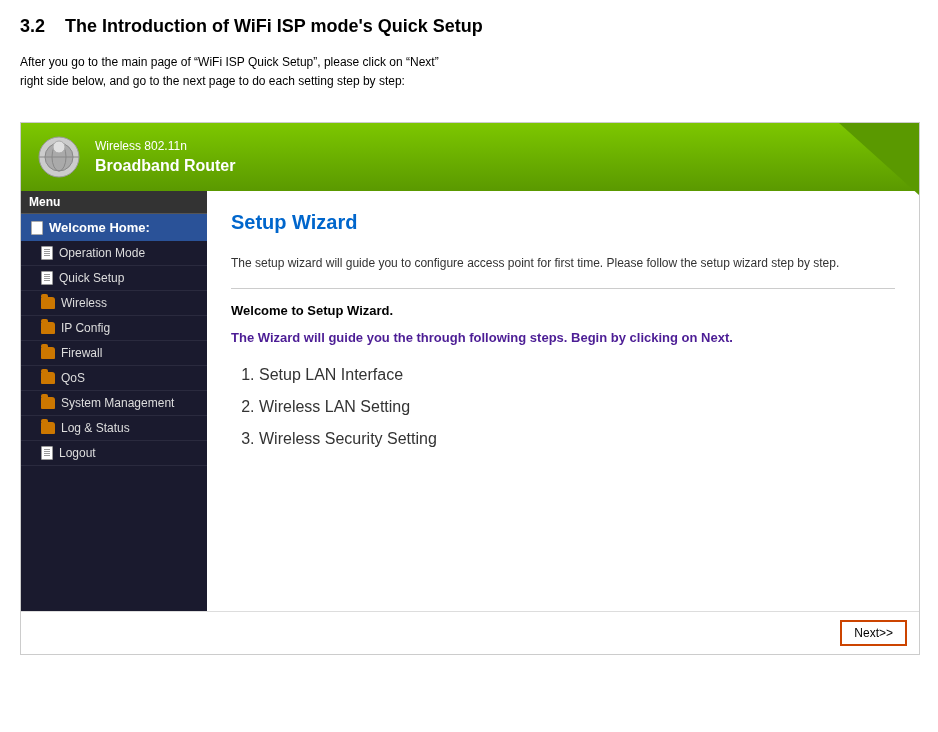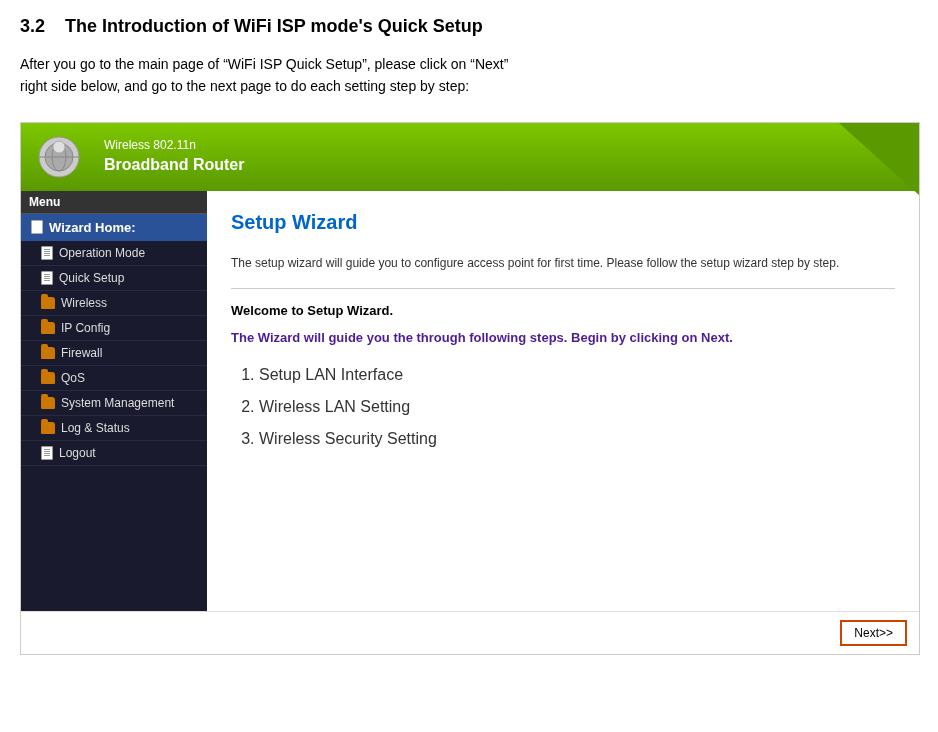--- a/index.html
+++ b/index.html
@@ -16,23 +16,23 @@
     }
 
     .page-title {
       font-size: 18px;
       font-weight: bold;
       margin-bottom: 16px;
       font-family: Arial, sans-serif;
     }
 
     .page-description {
-      font-size: 14px;
+      font-size: 12px;
       line-height: 1.6;
-      margin-bottom: 24px;
+      margin-bottom: 31px;
       font-family: Arial, sans-serif;
     }
 
     .router-frame {
       border: 1px solid #ccc;
       width: 900px;
       background: #fff;
       position: relative;
     }
 
@@ -58,21 +58,21 @@
 
     .router-header-text .line2 {
       font-size: 16px;
       font-weight: bold;
       color: #fff;
     }
 
     .router-logo-area {
       display: flex;
       align-items: center;
-      gap: 17px;
+      gap: 8px;
     }
 
     .router-body {
       display: flex;
       min-height: 420px;
     }
 
     
     .sidebar {
       width: 186px;
@@ -263,21 +263,21 @@
       </div>
     </div>
 
     <div class="router-body">
 
       <div class="sidebar">
         <div class="sidebar-menu-label">Menu</div>
 
         <div class="sidebar-item-home">
           <span style="display:inline-block;width:12px;height:14px;background:#fff;border:1px solid #aaa;border-radius:1px;"></span>
-          <span>Wizard Home:</span>
+          <span>Welcome Home:</span>
         </div>
 
         <div class="sidebar-item">
           <span class="doc-icon"></span>
           <span>Operation Mode</span>
         </div>
         <div class="sidebar-item">
           <span class="doc-icon"></span>
           <span>Quick Setup</span>
         </div>

